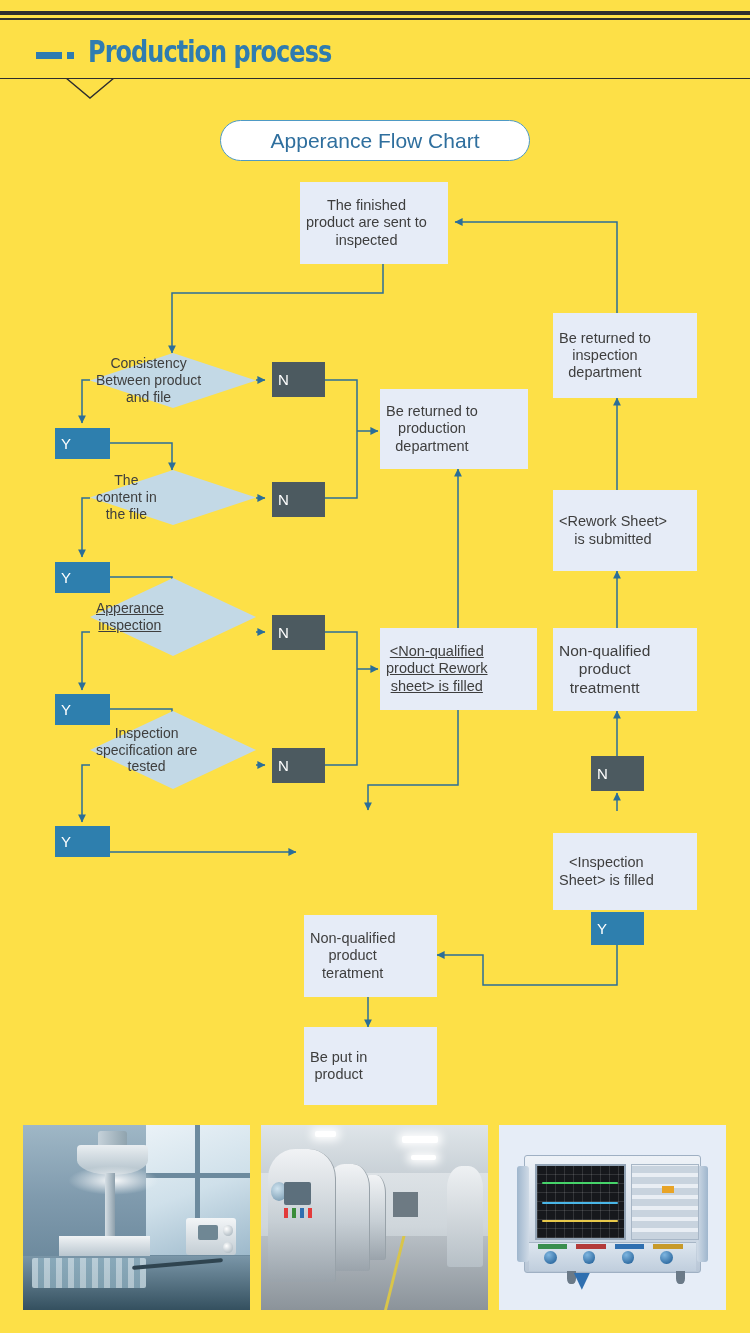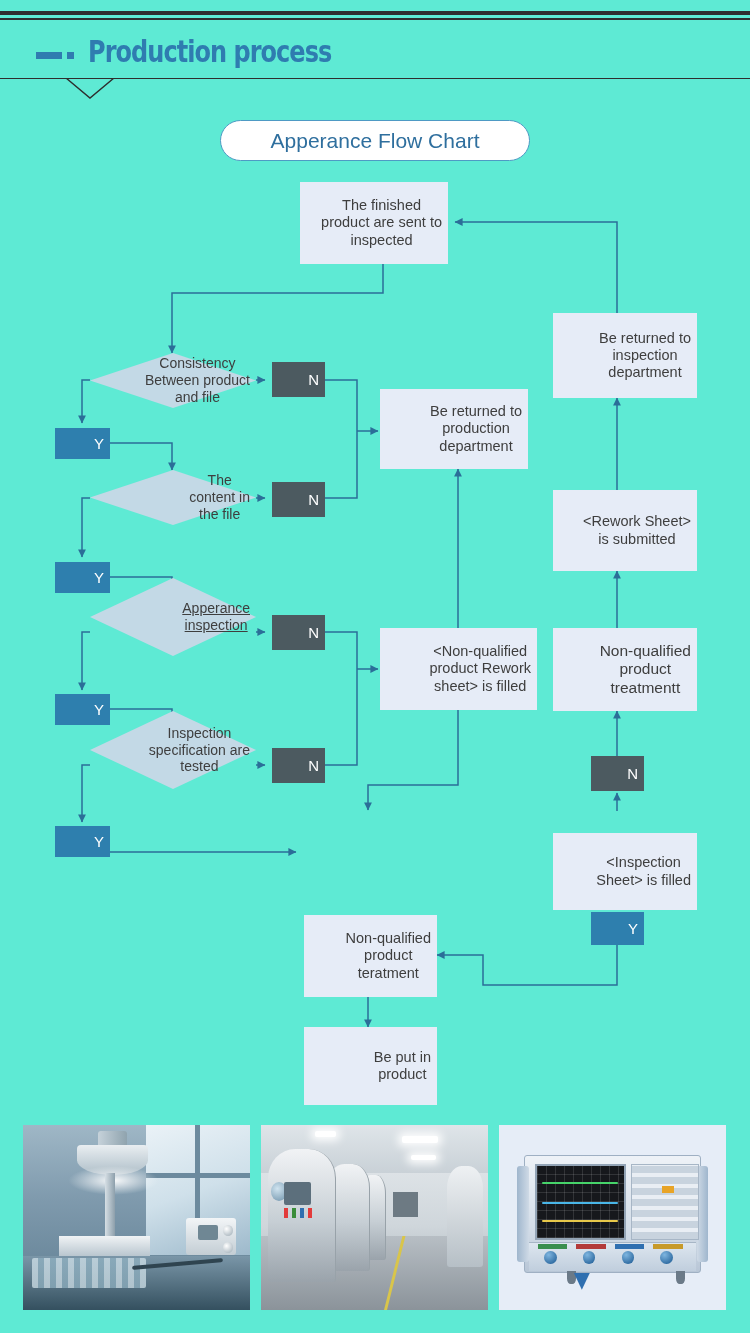--- a/index.html
+++ b/index.html
@@ -6,21 +6,21 @@
   html, body {
     margin: 0; padding: 0;
     background: #ffffff;
     font-family: "Liberation Sans", sans-serif;
   }
   #page {
     position: relative;
     width: 750px;
     height: 1333px;
     overflow: hidden;
-    background: #5eead4;
+    background: #fde047;
   }
 
   
   .hdr-rule-top {
     position: absolute; left: 0; top: 11px;
     width: 750px; height: 4px; background: #2e2e2e;
   }
   .hdr-rule-top2 {
     position: absolute; left: 0; top: 18px;
     width: 750px; height: 2px; background: #2e2e2e;
@@ -76,21 +76,21 @@
   #wires {
     position: absolute; left: 0; top: 0;
     width: 750px; height: 950px;
     overflow: visible;
   }
 
   .node {
     position: absolute;
     display: flex;
     align-items: center;
-    justify-content: flex-end;
+    justify-content: flex-start;
     text-align: center;
     line-height: 1.18;
     color: #3e3e3e;
     font-size: 14.5px;
     padding: 2px 6px;
     white-space: pre-line;
   }
   .proc {
     background: #e6ecf7;
   }
@@ -487,21 +487,21 @@
       <span>Be returned to
 inspection
 department</span>
     </div>
 
     <div class="node proc" style="left:553px; top:325px; width:144px; height:81px;">
       <span>&lt;Rework Sheet&gt;
 is submitted</span>
     </div>
 
-    <div class="node proc" style="left:380px; top:463px; width:157px; height:82px;">
+    <div class="node proc" style="left:380px; top:463px; width:157px; height:82px;text-decoration:underline;">
       <span>&lt;Non-qualified
 product Rework
 sheet&gt; is filled</span>
     </div>
 
     <div class="node proc" style="left:553px; top:463px; width:144px; height:83px;">
       <span style="font-size:15.5px">Non-qualified
 product
 treatmentt</span>
     </div>

